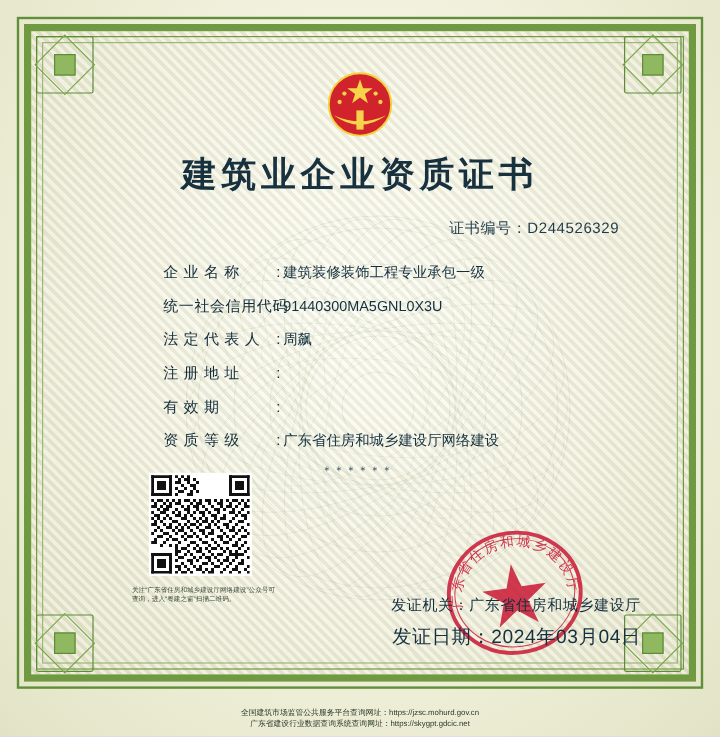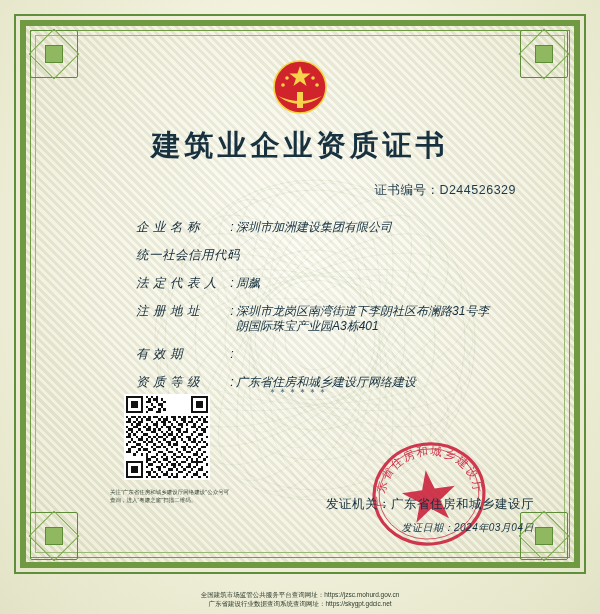--- a/index.html
+++ b/index.html
@@ -125,21 +125,20 @@
     top: 220px;
     width: 360px;
   }
   .field-row {
     display: flex;
     align-items: flex-start;
     margin-bottom: 13px;
     font-size: 12.5px;
     color: #14303f;
     line-height: 15px;
-    font-style: italic;
   }
   .field-label {
     width: 92px;
     flex: 0 0 92px;
     color: #132c3a;
     font-size: 12.5px;
     letter-spacing: 0.5px;
     white-space: nowrap;
   }
   .field-sep {
@@ -205,25 +204,24 @@
     top: 496px;
     font-size: 12.5px;
     color: #14303f;
     text-align: left;
     letter-spacing: 0.5px;
   }
   .issue-date {
     position: absolute;
     right: 66px;
     top: 521px;
-    font-size: 10px;
+    font-size: 16px;
     color: #14303f;
     text-align: left;
     letter-spacing: 0.5px;
-    font-style: italic;
   }
   .issuer-label, .date-label { color:#14303f;text-align:right; }
 
   .footer {
     position: absolute;
     left: 0; right: 0;
     bottom: 6px;
     text-align: center;
     font-size: 6.5px;
     line-height: 9px;
@@ -316,35 +314,35 @@
   <div class="title">建筑业企业资质证书</div>
 
   <div class="cert-no">
     <span>证书编号：</span><span>D244526329</span>
   </div>
 
   <div class="fields">
     <div class="field-row">
       <div class="field-label">企 业 名 称</div>
       <div class="field-sep">:</div>
-      <div class="field-value">深圳市加洲建设集团有限公司</div>
+      <div class="field-value">建筑装修装饰工程专业承包一级</div>
     </div>
     <div class="field-row">
       <div class="field-label">统一社会信用代码</div>
       <div class="field-sep">:</div>
+      <div class="field-value">91440300MA5GNL0X3U</div>
     </div>
     <div class="field-row">
       <div class="field-label">法 定 代 表 人</div>
       <div class="field-sep">:</div>
       <div class="field-value">周飙</div>
     </div>
     <div class="field-row tall">
       <div class="field-label">注 册 地 址</div>
       <div class="field-sep">:</div>
-      <div class="field-value">深圳市龙岗区南湾街道下李朗社区布澜路31号李朗国际珠宝产业园A3栋401</div>
     </div>
     <div class="field-row">
       <div class="field-label">有 效 期</div>
       <div class="field-sep">:</div>
     </div>
     <div class="field-row">
       <div class="field-label">资 质 等 级</div>
       <div class="field-sep">:</div>
       <div class="field-value">广东省住房和城乡建设厅网络建设</div>
     </div>

